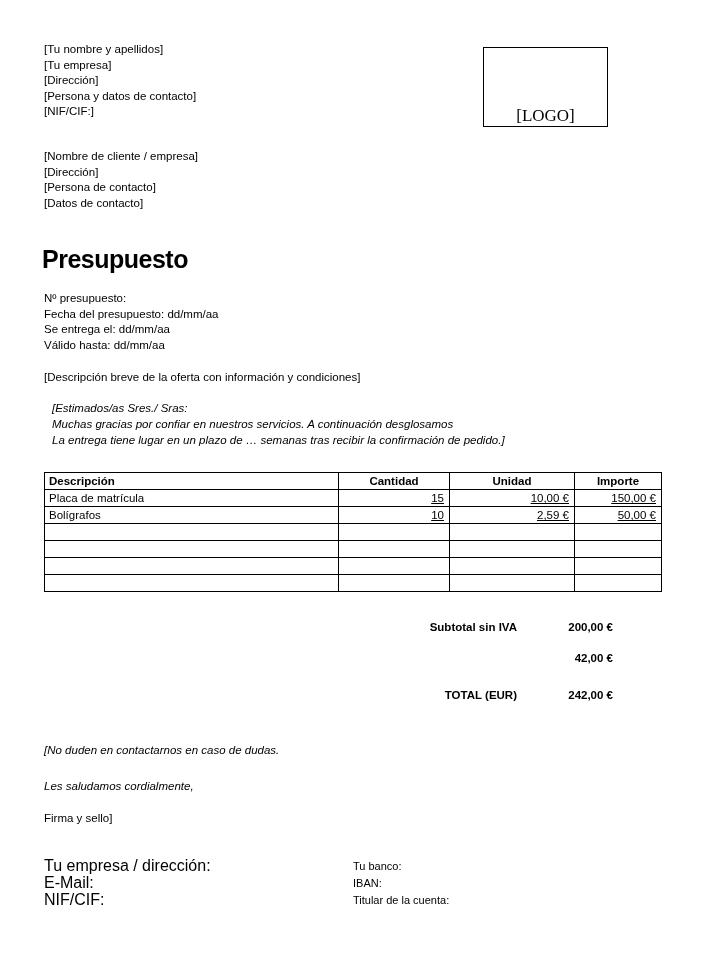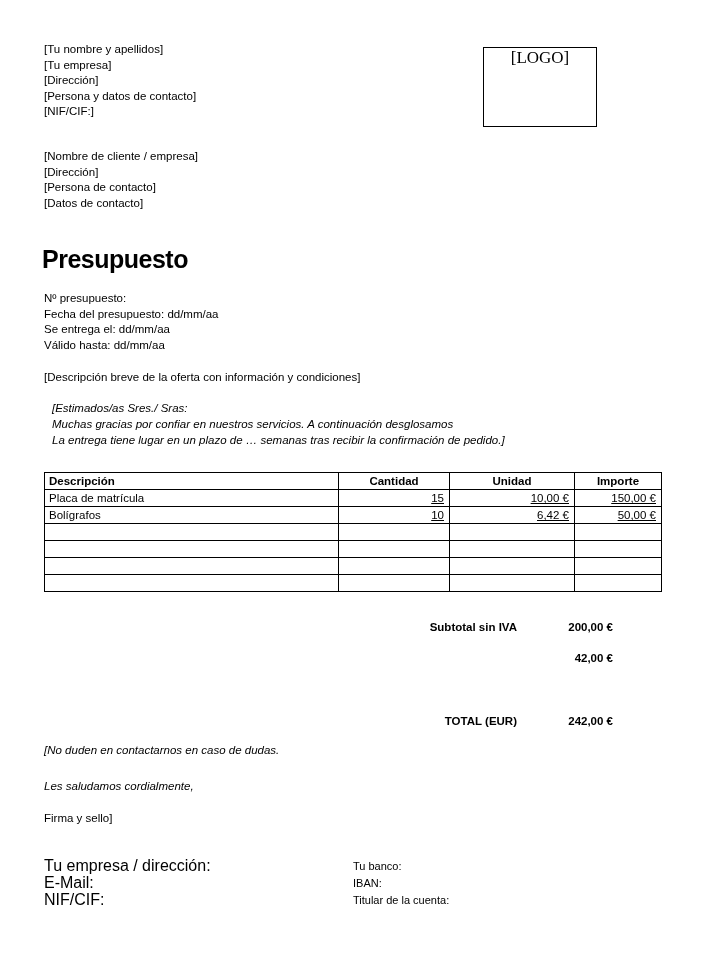--- a/index.html
+++ b/index.html
@@ -15,23 +15,23 @@
   }
   .abs { position: absolute; }
   .textblock { line-height: 15.5px; white-space: nowrap; }
 
   
   .sender-block   { left: 44px; top: 42px; }
   .client-block   { left: 44px; top: 149px; }
 
   
   .logo-box {
-    left: 483px; top: 47px; width: 114px; height: 80px;
+    left: 483px; top: 47px; width: 125px; height: 80px;
     box-sizing: border-box; border: 1px solid #000000;
-    display: flex; align-items: flex-start; justify-content: center;
+    display: flex; align-items: flex-end; justify-content: center;
     font-family: "Liberation Serif", serif; font-size: 17px;
   }
 
   
   .doc-title {
     left: 42px; top: 244px;
     font-size: 25px; font-weight: bold; letter-spacing: -0.5px;
     line-height: 30px; white-space: nowrap;
   }
 
@@ -66,21 +66,21 @@
 
   
   .total-row {
     left: 250px; width: 363px; height: 17px;
     display: flex; font-weight: bold;
   }
   .total-row .t-label { width: 267px; text-align: right; }
   .total-row .t-value { flex: 1; text-align: right; }
   .total-row-1 { top: 621px; }
   .total-row-2 { top: 652px; }
-  .total-row-3 { top: 715px; }
+  .total-row-3 { top: 684px; align-items: flex-end; }
 
   
   .closing-1 { left: 44px; top: 744px; font-style: italic; white-space: nowrap; }
   .closing-2 { left: 44px; top: 780px; font-style: italic; white-space: nowrap; }
   .closing-3 { left: 44px; top: 812px; white-space: nowrap; }
 
   
   .footer-left  { left: 44px;  top: 858px; line-height: 16.8px; font-size: 16px; }
   .footer-right { left: 353px; top: 858px; width: 200px; text-align: left; line-height: 16.8px; font-size: 11px; }
 </style>
@@ -137,21 +137,21 @@
     <tbody>
       <tr>
         <td class="col-desc">Placa de matrícula</td>
         <td class="col-qty num">15</td>
         <td class="col-unit num">10,00 €</td>
         <td class="col-amt num">150,00 €</td>
       </tr>
       <tr>
         <td class="col-desc">Bolígrafos</td>
         <td class="col-qty num">10</td>
-        <td class="col-unit num">6,42 €</td>
+        <td class="col-unit num">2,59 €</td>
         <td class="col-amt num">50,00 €</td>
       </tr>
       <tr>
         <td class="col-desc"></td>
         <td class="col-qty num"></td>
         <td class="col-unit num"></td>
         <td class="col-amt num"></td>
       </tr>
       <tr>
         <td class="col-desc"></td>

